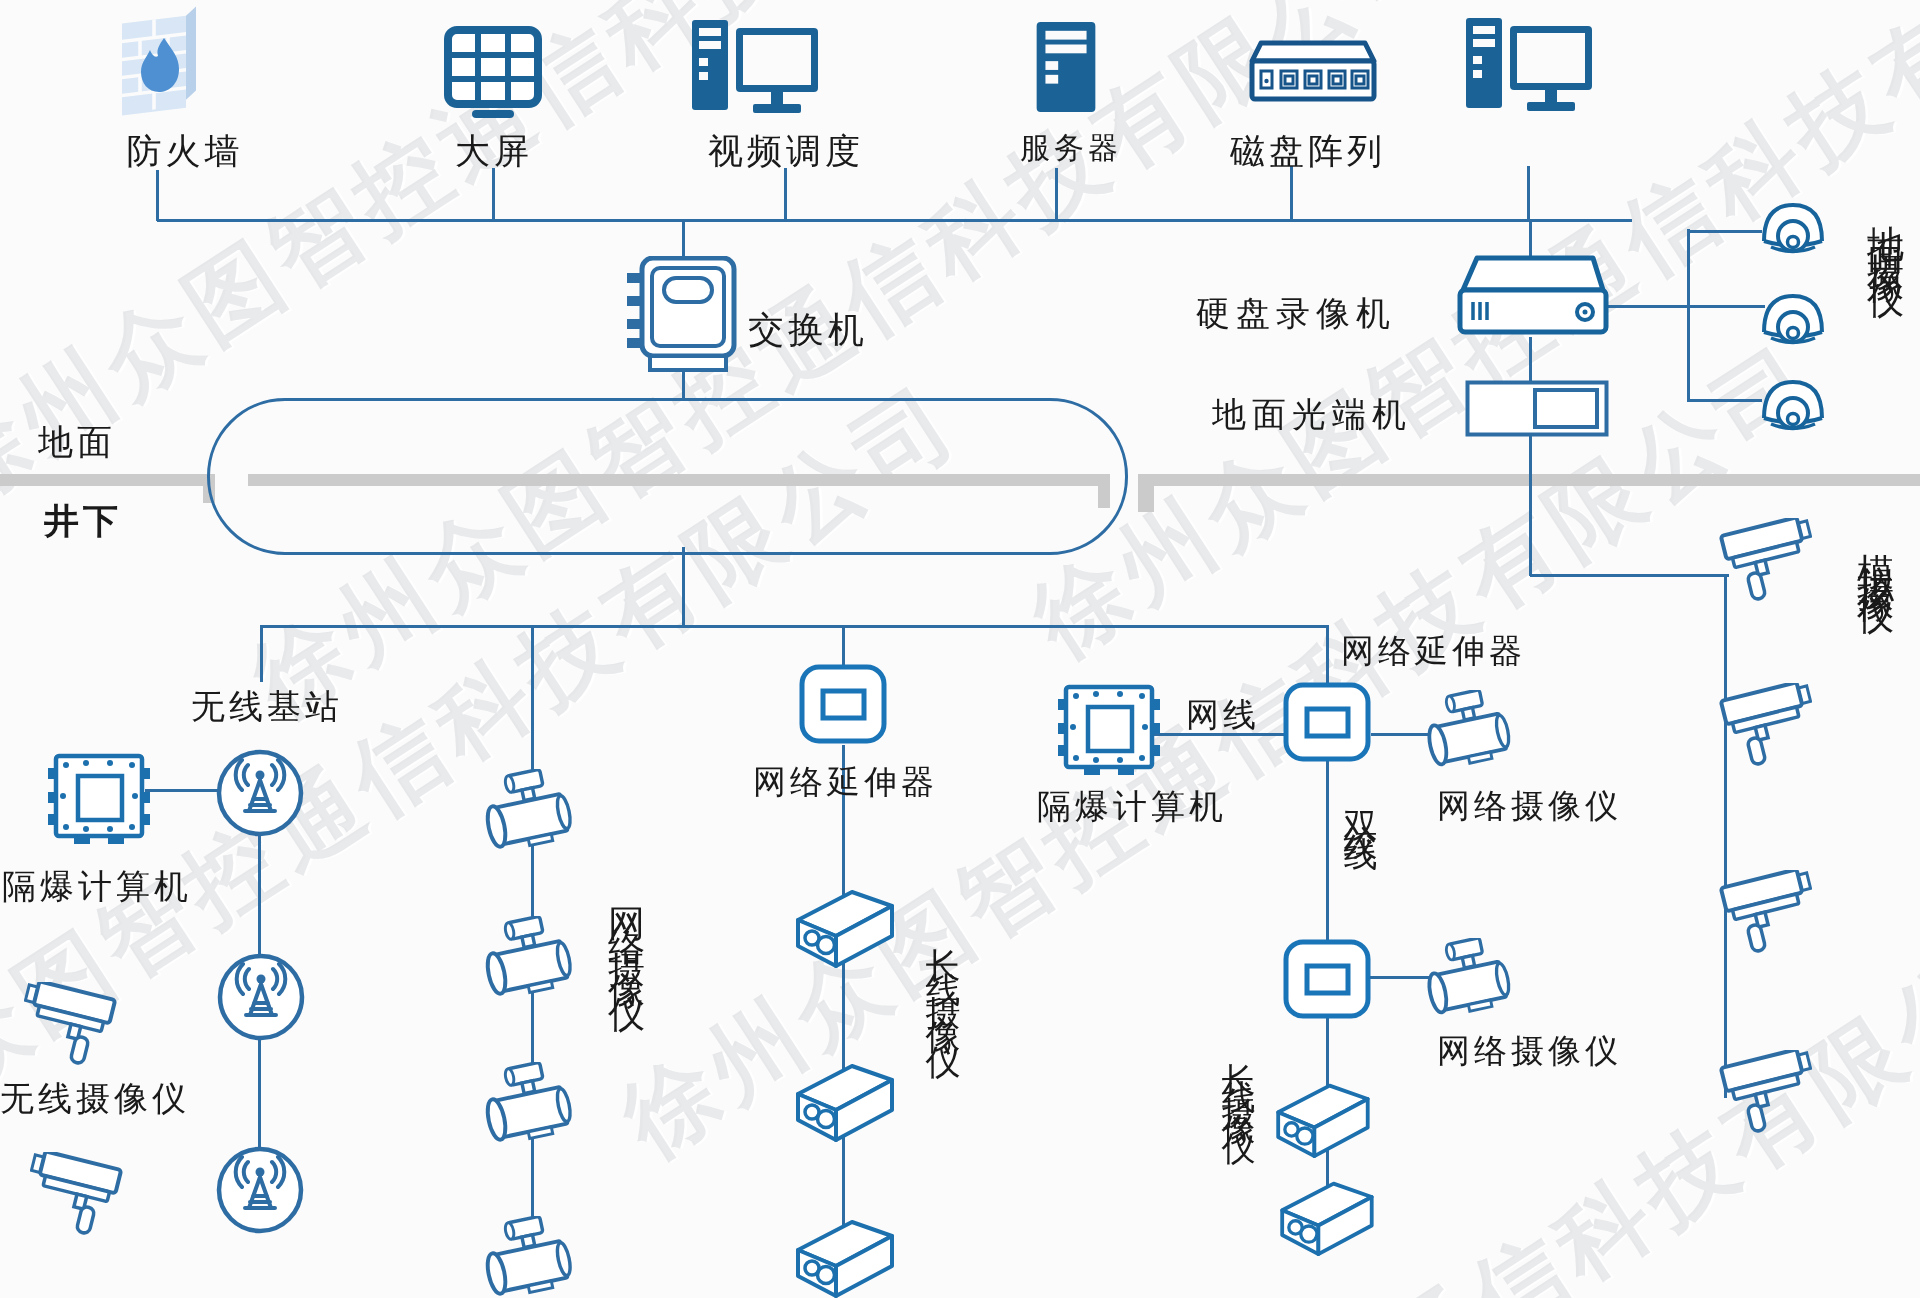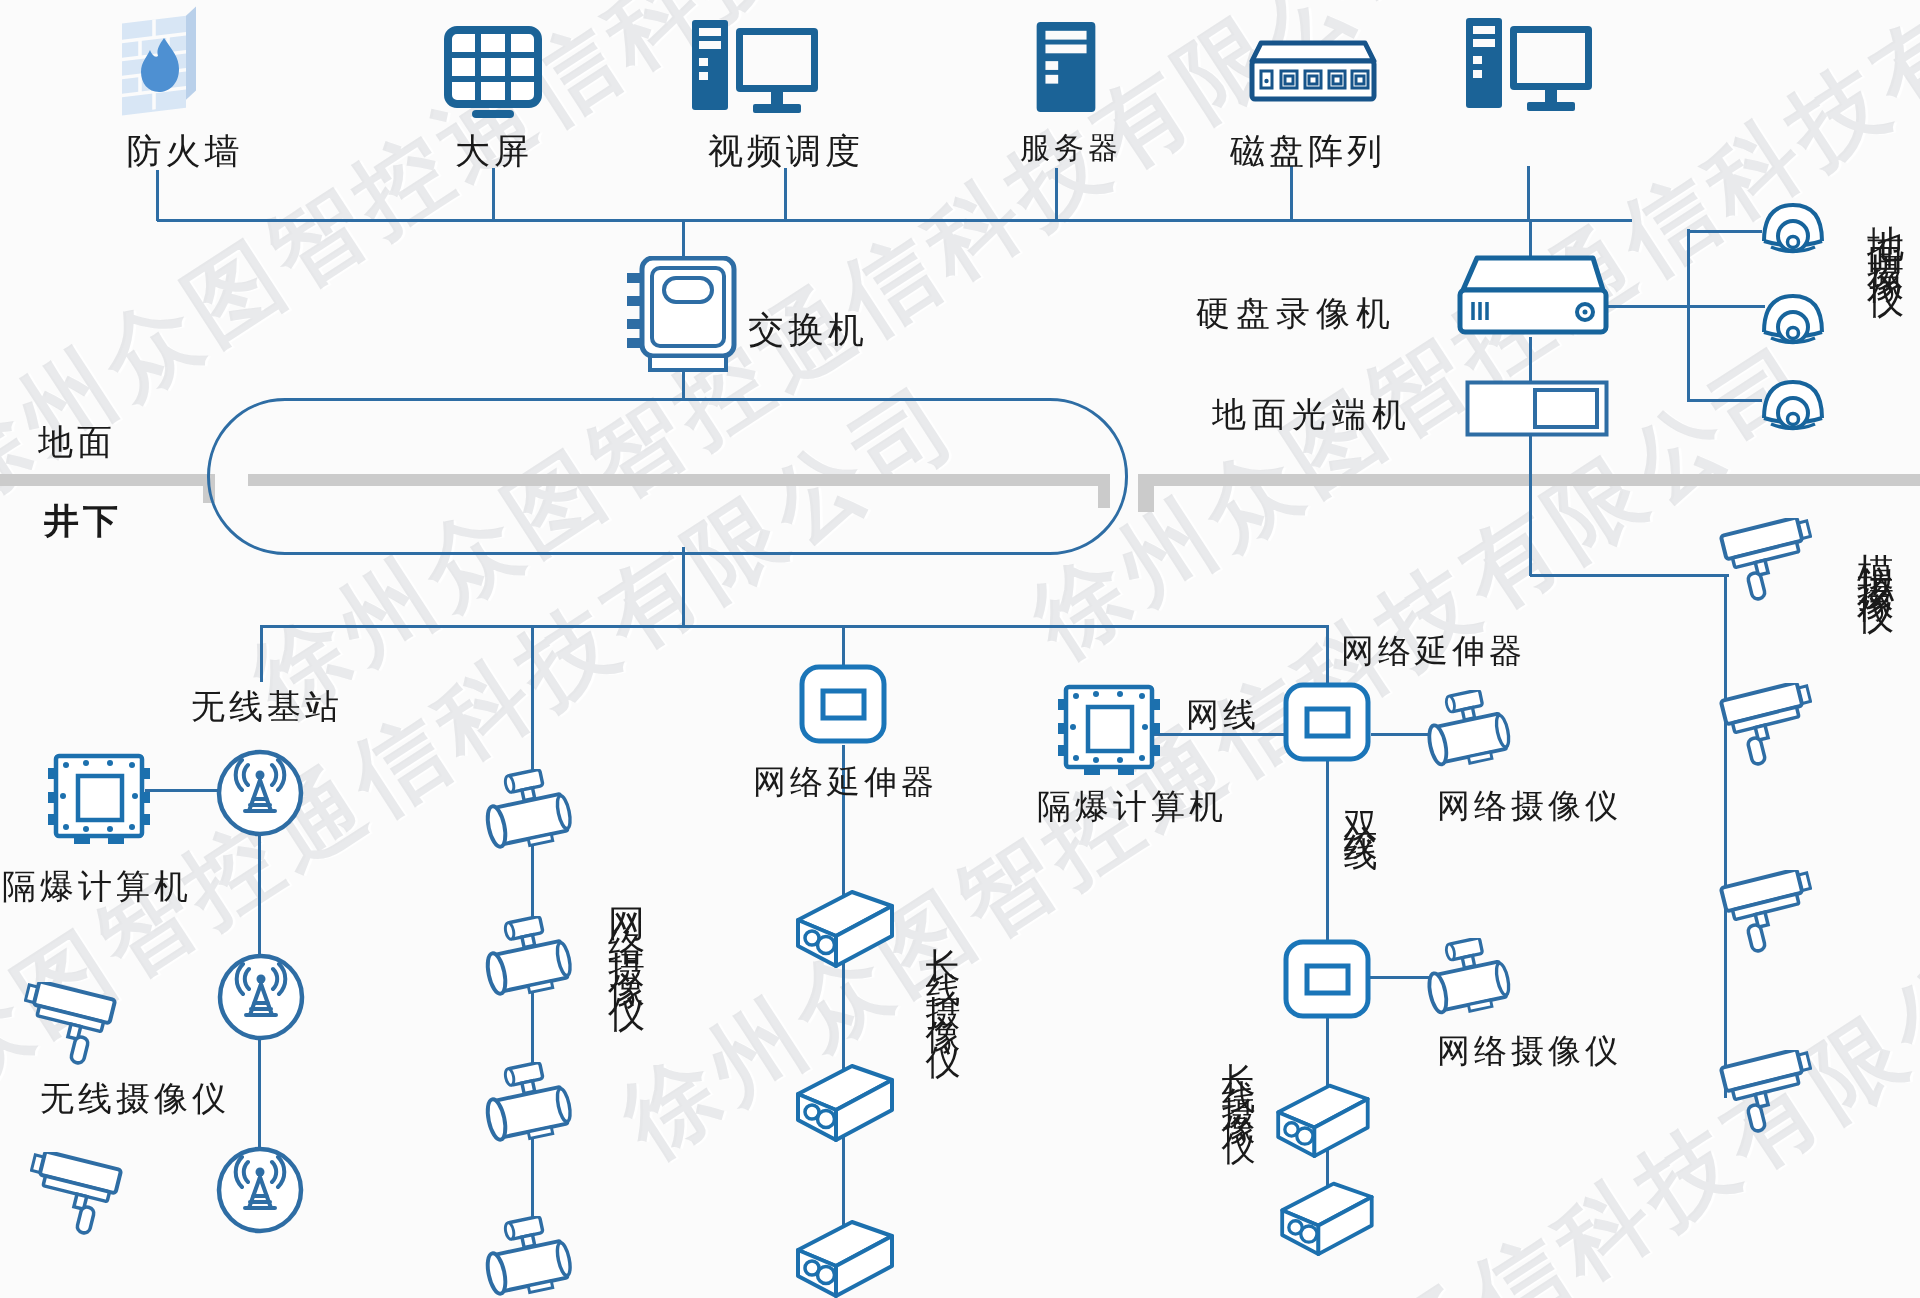--- a/index.html
+++ b/index.html
@@ -284,21 +284,21 @@
   <svg class="ico" style="left:216px;top:1146px;" width="88" height="88">
       <use href="#sym-antenna"></use>
     </svg>
   <svg class="ico" style="left:48px;top:748px;" width="102" height="98">
       <use href="#sym-expcomputer"></use>
     </svg>
   <div class="lbl" style="left:2px;top:864px;font-size:34px;">隔爆计算机</div>
   <svg class="ico" style="left:24px;top:982px;" width="100" height="86">
       <use href="#sym-cctv"></use>
     </svg>
-  <div class="lbl" style="left:0px;top:1076px;font-size:34px;padding-left:40px;">无线摄像仪</div>
+  <div class="lbl" style="left:0px;top:1076px;font-size:34px;">无线摄像仪</div>
   <svg class="ico" style="left:30px;top:1152px;" width="100" height="86">
       <use href="#sym-cctv"></use>
     </svg>
 
   <svg class="ico" style="left:478px;top:769px;" width="108" height="82">
       <use href="#sym-bulletcam"></use>
     </svg>
   <svg class="ico" style="left:478px;top:916px;" width="108" height="82">
       <use href="#sym-bulletcam"></use>
     </svg>

